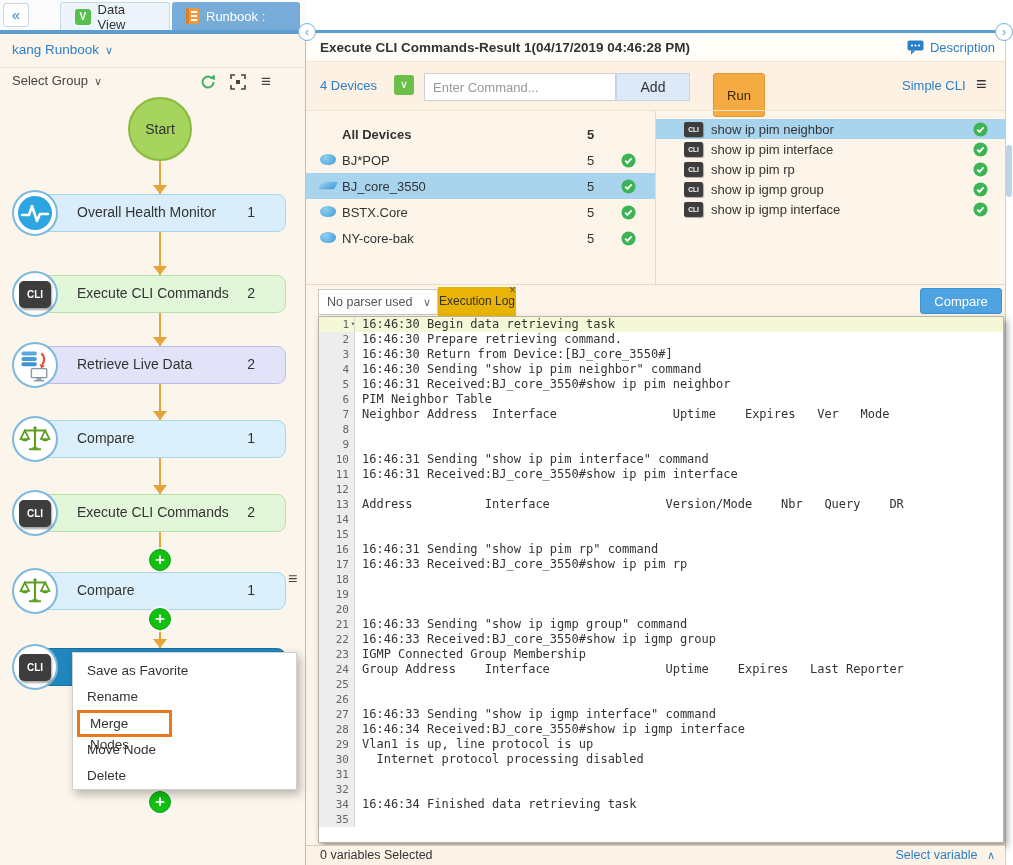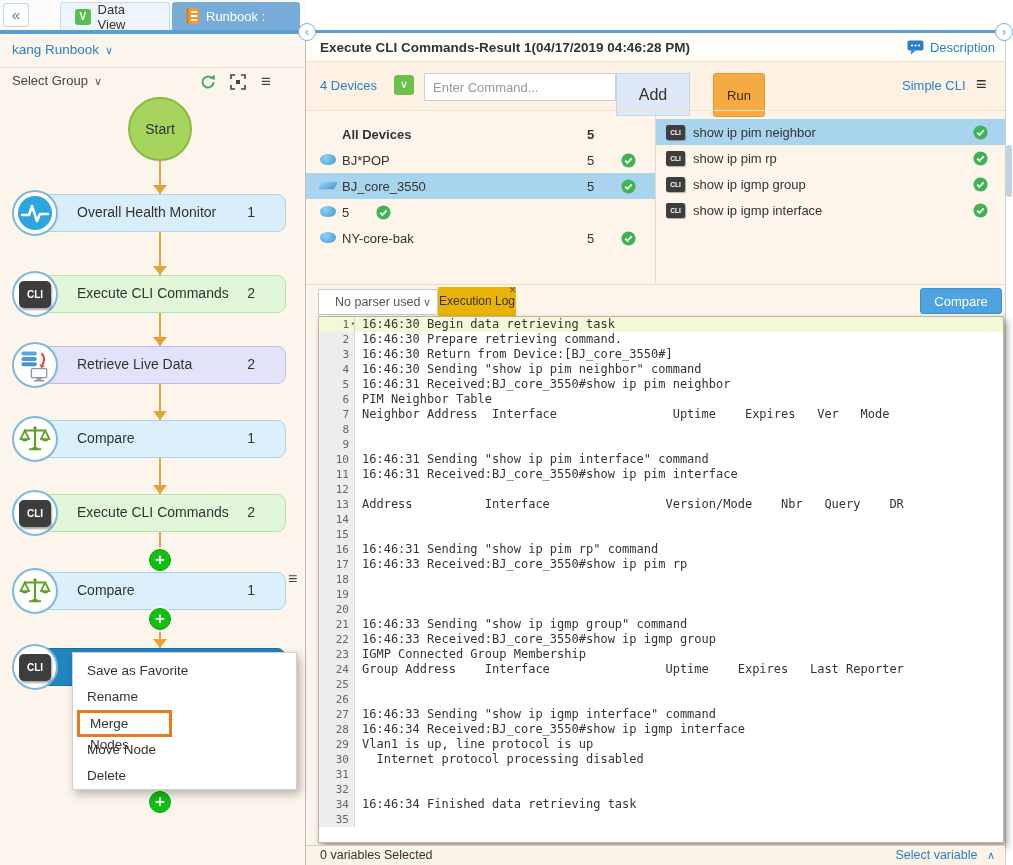--- a/index.html
+++ b/index.html
@@ -65,45 +65,45 @@
 
   .title-row { position:absolute; left:0; top:34px; width:699px; height:28px; background:#fffdf8; border-bottom:1px solid #f0e4cc; }
   .result-title { position:absolute; left:14px; top:6px; font-size:13.5px; font-weight:bold; color:#333; }
   .desc-link { position:absolute; right:10px; top:6px; display:flex; gap:6px; align-items:center; color:#2a7fc9; font-size:13px; cursor:pointer; }
 
   .toolbar { position:absolute; left:0; top:62px; width:699px; height:48px; background:#fcf1e2; }
   .lbl-devices { position:absolute; left:14px; top:16px; color:#2a7fc9; font-size:13px; cursor:pointer; }
   .dd-green { position:absolute; left:88px; top:13px; width:20px; height:20px; background:#6cc04a; border-radius:3px; color:#fff; font-size:11px; text-align:center; line-height:19px; cursor:pointer; }
   .cmd-input { position:absolute; left:118px; top:11px; width:192px; height:28px; border:1px solid #cfcfcf; background:#fff; font-size:13px; padding:0 8px; color:#333; font-family:"Liberation Sans",sans-serif; }
   .cmd-input::placeholder { color:#999; }
-  .btn-add { position:absolute; left:310px; top:11px; width:74px; height:43px; background:#dde9f7; border:1px solid #c3d7ec; font-size:16px; color:#333; cursor:pointer; }
+  .btn-add { position:absolute; left:310px; top:11px; width:74px; height:28px; background:#dde9f7; border:1px solid #c3d7ec; font-size:14px; color:#333; cursor:pointer; }
   .btn-run { position:absolute; left:407px; top:11px; width:52px; height:44px; background:#f5ab42; border:1px solid #dd9a2f; border-radius:3px; font-size:13px; color:#3a2a00; cursor:pointer; }
   .lbl-simple { position:absolute; left:596px; top:16px; color:#2a7fc9; font-size:13px; cursor:pointer; }
   .burger-tb { position:absolute; left:670px; top:12px; color:#333; font-size:18px; font-weight:bold; cursor:pointer; }
 
   .panes { position:absolute; left:0; top:110px; width:699px; height:175px; border-top:1px solid #f0e3cb; border-bottom:1px solid #e9dcc4; }
   .pane-devices { position:absolute; left:0; top:0; width:349px; height:173px; padding-top:10px; }
   .pane-cmds { position:absolute; left:349px; top:0; width:350px; height:173px; border-left:1px solid #e5dbc8; padding-top:8px; }
   .d-row { display:flex; align-items:center; height:26px; padding-left:14px; font-size:13px; color:#333; cursor:pointer; }
   .d-row.selected { background:#a9d4ed; }
   .d-head { font-weight:bold; }
   .d-icon { width:22px; }
   .d-name { flex:1; }
   .d-count { width:34px; }
   .chk { width:34px; display:flex; align-items:center; }
   .router-shape { display:inline-block; width:16px; height:11px; border-radius:50%; background:radial-gradient(circle at 35% 30%, #8fd0f2, #3f98d4); }
   .icon-switch .router-shape { border-radius:2px; transform:skewX(-28deg) scaleY(.7); background:linear-gradient(135deg,#9bd4f2,#3f98d4); }
-  .c-row { display:flex; align-items:center; height:26px; padding-left:10px; font-size:13px; color:#333; cursor:pointer; }
+  .c-row { display:flex; align-items:center; height:20px; padding-left:28px; font-size:13px; color:#333; cursor:pointer; }
   .c-row.selected { background:#a9d4ed; }
   .cli-mini { width:19px; height:15px; background:#3d3d3d; border-radius:2px; color:#fff; font-size:6.5px; font-weight:bold; display:flex; align-items:center; justify-content:center; margin-right:8px; box-shadow:1px 1px 1px rgba(0,0,0,.3); }
   .c-label { flex:1; }
   .c-chk { width:32px; display:flex; }
 
   .parser-row { position:absolute; left:0; top:285px; width:699px; height:31px; }
-  .parser-dd { position:absolute; left:12px; top:4px; width:120px; height:26px; background:#fff; border:1px solid #c9c9c9; font-size:12.5px; color:#555; line-height:24px; padding:0 16px; cursor:pointer; }
+  .parser-dd { position:absolute; left:12px; top:4px; width:120px; height:26px; background:#fff; border:1px solid #c9c9c9; font-size:12.5px; color:#555; line-height:24px; padding:0 8px; cursor:pointer; }
   .parser-dd .chev { position:absolute; right:6px; color:#666; }
   .logtab { position:absolute; left:132px; top:2px; width:78px; height:29px; background:#eab308; font-size:12px; color:#333; text-align:center; line-height:29px; cursor:pointer; }
   .logtab .x { position:absolute; right:0px; top:-11px; color:#555; font-size:12px; cursor:pointer; }
   .btn-compare { position:absolute; left:614px; top:3px; width:82px; height:26px; background:#4fa3e0; border:1px solid #3f93d0; border-radius:3px; color:#fff; font-size:13px; cursor:pointer; }
 
   .logwrap { position:absolute; left:12px; top:316px; width:686px; height:527px; background:#fff; border:1px solid #b9b2a6; box-shadow:3px 4px 7px rgba(0,0,0,.38); overflow:hidden; font-family:"DejaVu Sans Mono", monospace; }
   .log-line { display:flex; height:15px; }
   .ln { width:36px; text-align:right; padding-right:5px; background:#ededed; border-right:1px solid #d8d8d8; color:#666; font-size:11px; line-height:15px; position:relative; }
   .mk { position:absolute; right:-1px; top:0; font-size:7px; color:#555; line-height:15px; }
   .lt { padding-left:7px; white-space:pre; font-size:12px; line-height:15px; color:#333; }
@@ -344,20 +344,21 @@
               <span class="d-count">5</span>
               <span class="chk">
                 <svg class="check-ic" viewBox="0 0 16 16">
                   <circle cx="8" cy="8" r="7.5" fill="#3cb454"></circle>
                   <path d="M4.5 8.2l2.3 2.3 4.6-4.8" fill="none" stroke="#fff" stroke-width="2"></path>
                 </svg>
               </span>
             </div>
             <div class="d-row icon-router">
               <span class="d-icon"><span class="router-shape"></span></span>
+              <span class="d-name">BSTX.Core</span>
               <span class="d-count">5</span>
               <span class="chk">
                 <svg class="check-ic" viewBox="0 0 16 16">
                   <circle cx="8" cy="8" r="7.5" fill="#3cb454"></circle>
                   <path d="M4.5 8.2l2.3 2.3 4.6-4.8" fill="none" stroke="#fff" stroke-width="2"></path>
                 </svg>
               </span>
             </div>
             <div class="d-row icon-router">
               <span class="d-icon"><span class="router-shape"></span></span>
@@ -370,20 +371,30 @@
                 </svg>
               </span>
             </div>
           </div>
       </div>
       <div class="pane-cmds">
 
       <div class="c-row selected first">
             <span class="cli-mini">CLI</span>
             <span class="c-label">show ip pim neighbor</span>
+            <span class="c-chk">
+              <svg class="check-ic" viewBox="0 0 16 16">
+                <circle cx="8" cy="8" r="7.5" fill="#3cb454"></circle>
+                <path d="M4.5 8.2l2.3 2.3 4.6-4.8" fill="none" stroke="#fff" stroke-width="2"></path>
+              </svg>
+            </span>
+          </div>
+          <div class="c-row">
+            <span class="cli-mini">CLI</span>
+            <span class="c-label">show ip pim interface</span>
             <span class="c-chk">
               <svg class="check-ic" viewBox="0 0 16 16">
                 <circle cx="8" cy="8" r="7.5" fill="#3cb454"></circle>
                 <path d="M4.5 8.2l2.3 2.3 4.6-4.8" fill="none" stroke="#fff" stroke-width="2"></path>
               </svg>
             </span>
           </div>
           <div class="c-row">
             <span class="cli-mini">CLI</span>
             <span class="c-label">show ip pim rp</span>

